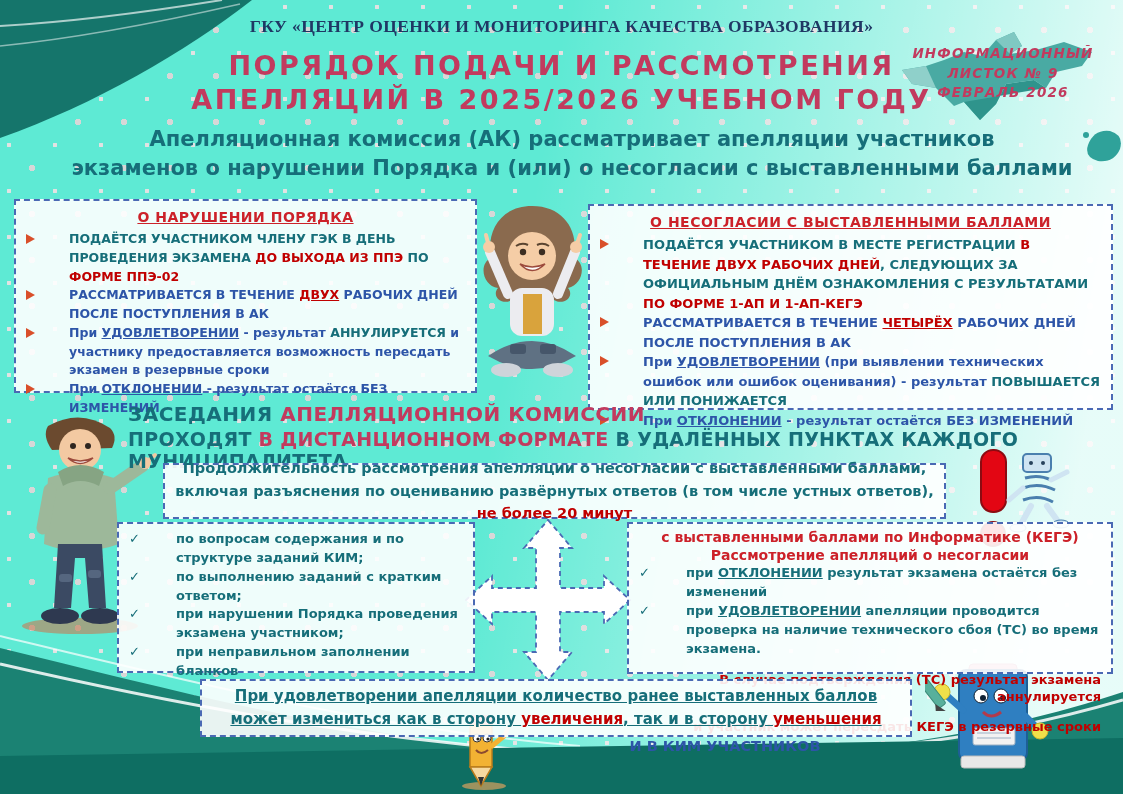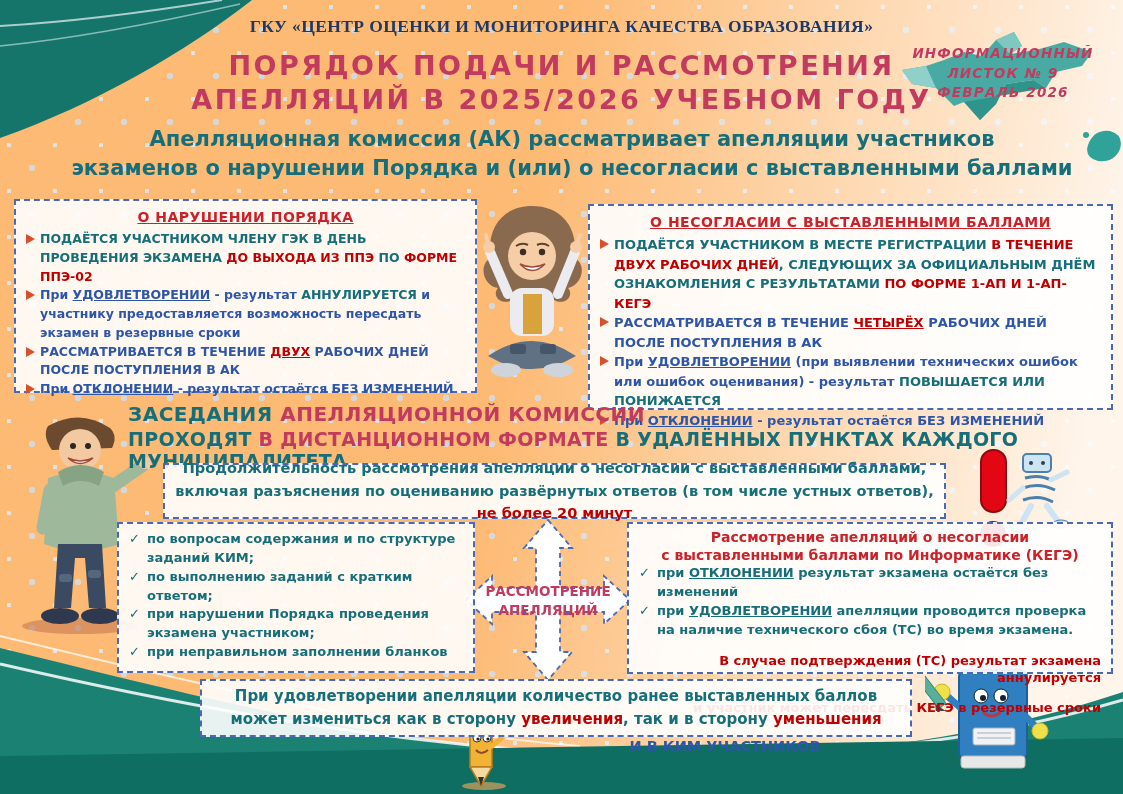--- a/index.html
+++ b/index.html
@@ -8,21 +8,21 @@
     --red:#c00000;
     --boxred:#cc2129;
     --blue:#2d55a8;
     --navy:#1f3864;
     --swoosh:#15756b;
     --border:#4a69b4;
   }
   *{box-sizing:border-box;}
   html,body{margin:0;padding:0;}
   body{width:1123px;height:794px;font-family:"DejaVu Sans",sans-serif;}
-  .page{position:relative;width:1123px;height:794px;background:#fdba74;overflow:hidden;}
+  .page{position:relative;width:1123px;height:794px;background:#5eead4;overflow:hidden;}
 
   
   .dots{position:absolute;inset:0;z-index:0;
     background-image:
       linear-gradient(100deg, rgba(255,255,255,0) 45%, rgba(255,255,255,0.85) 92%),
       radial-gradient(#d7d7d7 3.1px, transparent 3.4px),
       radial-gradient(#e2e2e2 2.1px, transparent 2.4px);
     background-size:100% 100%, 46px 46px, 46px 46px;
     background-position:0 0, 9px 7px, 32px 30px;}
 
@@ -38,21 +38,21 @@
   .badge{position:absolute;left:893px;top:44px;width:220px;z-index:3;text-align:center;
     font-weight:bold;font-style:italic;font-size:13.5px;color:var(--crimson);letter-spacing:1.2px;line-height:1.45;}
 
   .subtitle{position:absolute;left:0;width:100%;text-align:center;z-index:3;
     font-weight:bold;font-size:21px;color:var(--teal);padding-left:21px;}
   .st1{top:127px;} .st2{top:156px;}
 
   
   .dbox{position:absolute;z-index:3;border:2px dashed var(--border);background:rgba(255,255,255,0.9);padding:6px 10px;}
   .dbox .btitle{text-align:center;font-weight:bold;color:var(--boxred);text-decoration:underline;letter-spacing:.5px;}
-  .bullet{display:flex;align-items:flex-start;}
+  .bullet{display:flex;align-items:flex-start;gap:29px;}
   .arrow-ic{flex:0 0 14px;margin-top:4px;width:0;height:0;border-left:9px solid #d94f2a;border-top:5px solid transparent;border-bottom:5px solid transparent;}
   .check-ic{flex:0 0 18px;color:var(--teal);font-weight:bold;}
   .btext{flex:1;}
   .u{text-decoration:underline;}
   .t-teal{color:var(--teal);} .t-red{color:var(--red);} .t-blue{color:var(--blue);} .t-crimson{color:var(--crimson);}
 
   .vbox{left:14px;top:199px;width:463px;height:194px;font-size:12.5px;font-weight:bold;line-height:1.5;}
   .vbox .btitle{font-size:14px;margin-bottom:2px;}
   .sbox{left:588px;top:204px;width:525px;height:206px;font-size:13px;font-weight:bold;line-height:1.5;}
   .sbox .btitle{font-size:14px;margin-bottom:2px;}
@@ -69,21 +69,21 @@
 
   .kegebox{left:627px;top:522px;width:486px;height:152px;font-size:13px;font-weight:bold;line-height:1.45;padding-top:4px;}
   .kegebox .ktitle{text-align:center;color:var(--boxred);font-size:14px;line-height:1.3;}
   .kegebox .knote{text-align:right;color:var(--red);line-height:1.35;margin-top:12px;}
   .kegebox .btext{color:var(--teal);}
 
   .crosslabel{position:absolute;left:470px;top:582px;width:156px;z-index:4;text-align:center;
     font-weight:bold;font-size:13.5px;color:var(--crimson);line-height:1.4;}
 
   .changebox{left:200px;top:679px;width:712px;height:58px;font-size:15px;font-weight:bold;color:var(--teal);
-    text-align:center;line-height:1.55;display:flex;align-items:center;justify-content:center;}
+    text-align:center;line-height:1.55;display:flex;align-items:center;justify-content:center;text-decoration:underline;}
 
   .drafts{position:absolute;left:525px;top:736px;width:400px;z-index:4;text-align:center;
     font-weight:bold;font-size:14.5px;color:var(--blue);line-height:1.4;}
 
   svg{display:block;}
 </style>
 </head>
 <body>
 
 <div class="page">
@@ -151,25 +151,25 @@
   </svg>
 
   <div class="dbox vbox">
     <div class="btitle">О НАРУШЕНИИ ПОРЯДКА</div>
     <div class="bullet">
       <span class="arrow-ic"></span>
       <span class="btext"><span class="t-teal">ПОДАЁТСЯ УЧАСТНИКОМ ЧЛЕНУ ГЭК В ДЕНЬ ПРОВЕДЕНИЯ ЭКЗАМЕНА </span><span class="t-red">ДО ВЫХОДА ИЗ ППЭ </span><span class="t-teal">ПО </span><span class="t-red">ФОРМЕ ППЭ-02</span></span>
     </div>
     <div class="bullet">
       <span class="arrow-ic"></span>
+      <span class="btext"><span class="t-blue">РАССМАТРИВАЕТСЯ В ТЕЧЕНИЕ </span><span class="t-red u">ДВУХ</span><span class="t-blue"> РАБОЧИХ ДНЕЙ ПОСЛЕ ПОСТУПЛЕНИЯ В АК</span></span>
+    </div>
+    <div class="bullet">
+      <span class="arrow-ic"></span>
       <span class="btext"><span class="t-blue">При </span><span class="t-blue u">УДОВЛЕТВОРЕНИИ</span><span class="t-blue"> - результат </span><span class="t-teal">АННУЛИРУЕТСЯ</span><span class="t-blue"> и участнику предоставляется возможность пересдать экзамен в резервные сроки</span></span>
-    </div>
-    <div class="bullet">
-      <span class="arrow-ic"></span>
-      <span class="btext"><span class="t-blue">РАССМАТРИВАЕТСЯ В ТЕЧЕНИЕ </span><span class="t-red u">ДВУХ</span><span class="t-blue"> РАБОЧИХ ДНЕЙ ПОСЛЕ ПОСТУПЛЕНИЯ В АК</span></span>
     </div>
     <div class="bullet">
       <span class="arrow-ic"></span>
       <span class="btext"><span class="t-blue">При </span><span class="t-blue u">ОТКЛОНЕНИИ</span><span class="t-blue"> - результат остаётся БЕЗ ИЗМЕНЕНИЙ</span></span>
     </div>
   </div>
 
   <div class="dbox sbox">
     <div class="btitle">О НЕСОГЛАСИИ С ВЫСТАВЛЕННЫМИ БАЛЛАМИ</div>
     <div class="bullet">
@@ -248,28 +248,24 @@
       </div>
     <div class="bullet">
         <span class="check-ic">✓</span>
         <span class="btext t-teal">при неправильном заполнении бланков</span>
       </div>
   </div>
 
   <svg class="layer" style="left:462px;top:516px;" width="172" height="168" viewBox="0 0 172 168">
     <path d="M86 4 L110 32 L98 32 L98 72 L142 72 L142 60 L168 84 L142 108 L142 96 L98 96 L98 136 L110 136 L86 164 L62 136 L74 136 L74 96 L30 96 L30 108 L4 84 L30 60 L30 72 L74 72 L74 32 L62 32 Z" fill="#ffffff" stroke="#4a69b4" stroke-width="1.8" stroke-dasharray="5 4"></path>
   </svg>
-  <div class="crosslabel">
-    <div>РАССМОТРЕНИЕ</div>
-    <div>АПЕЛЛЯЦИЙ</div>
-  </div>
 
   <div class="dbox kegebox">
+    <div class="ktitle">с выставленными баллами по Информатике (КЕГЭ)</div>
     <div class="ktitle">Рассмотрение апелляций о несогласии</div>
-    <div class="ktitle">с выставленными баллами по Информатике (КЕГЭ)</div>
     <div class="bullet">
         <span class="check-ic">✓</span>
         <span class="btext"><span>при </span><span class="u">ОТКЛОНЕНИИ</span><span> результат экзамена остаётся без изменений</span></span>
       </div>
     <div class="bullet">
         <span class="check-ic">✓</span>
         <span class="btext"><span>при </span><span class="u">УДОВЛЕТВОРЕНИИ</span><span> апелляции проводится проверка на наличие технического сбоя (ТС) во время экзамена.</span></span>
       </div>
     <div class="knote">В случае подтверждения (ТС) результат экзамена аннулируется</div>
     <div class="knote">и участник может пересдать КЕГЭ в резервные сроки</div>

